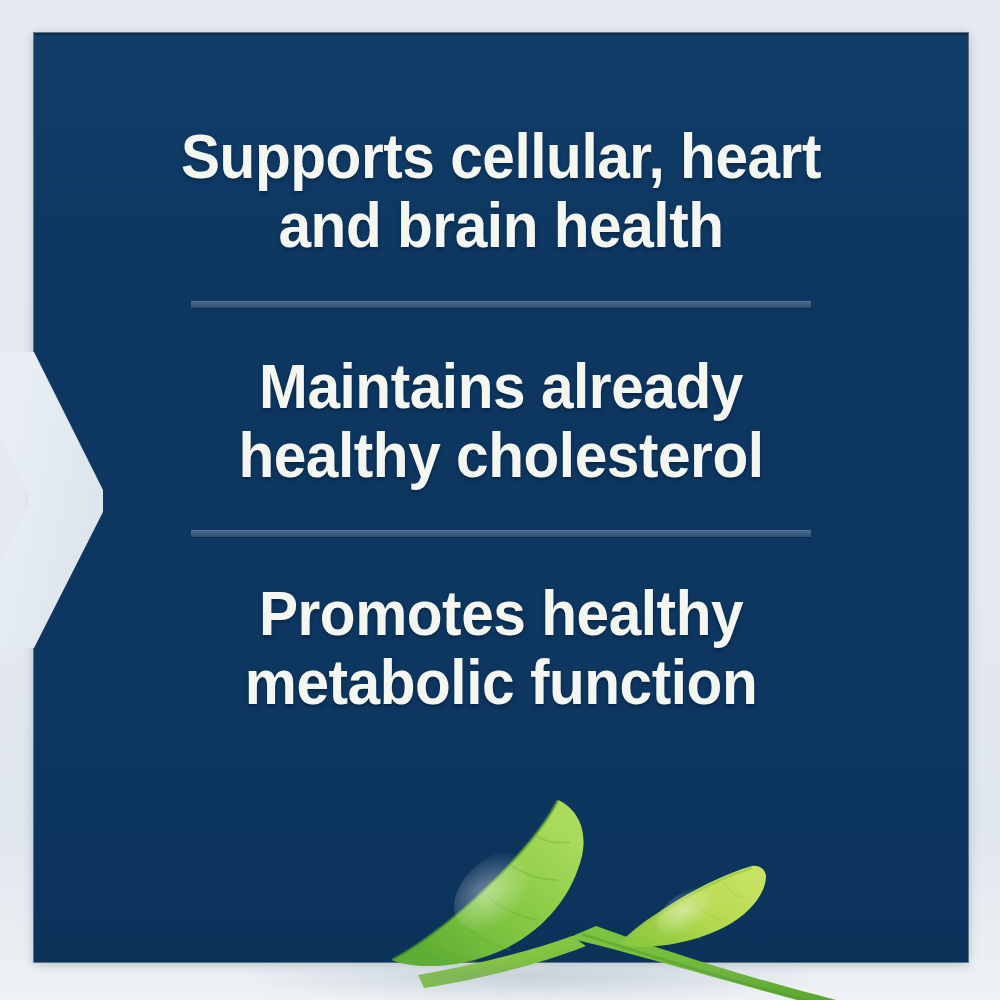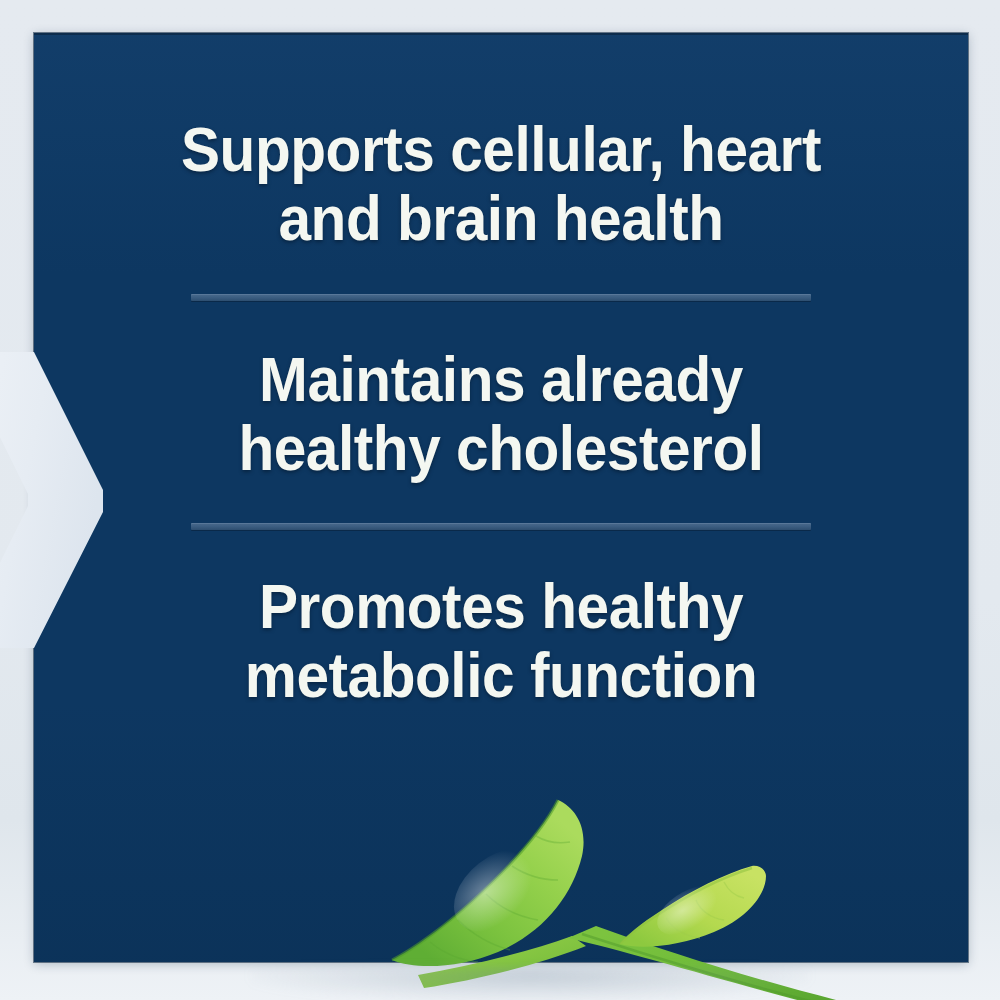--- a/index.html
+++ b/index.html
@@ -45,21 +45,21 @@
 
   
   .chevron{
     position:absolute;left:-2px;top:340px;width:112px;height:320px;
     pointer-events:none;
   }
   .chevron svg{display:block;}
 
   
   .content{
-    position:absolute;left:34px;top:29px;width:934px;height:929px;
+    position:absolute;left:34px;top:36px;width:934px;height:929px;
     display:flex;flex-direction:column;align-items:center;
     padding-top:86px;box-sizing:border-box;
   }
   .benefit{
     width:760px;text-align:center;color:#f4f7f1;
     font-weight:700;
     font-size:63px;line-height:1.10;
     letter-spacing:-0.5px;
     transform:scaleX(.93);
     text-shadow:0 2px 4px rgba(4,22,42,.55);

